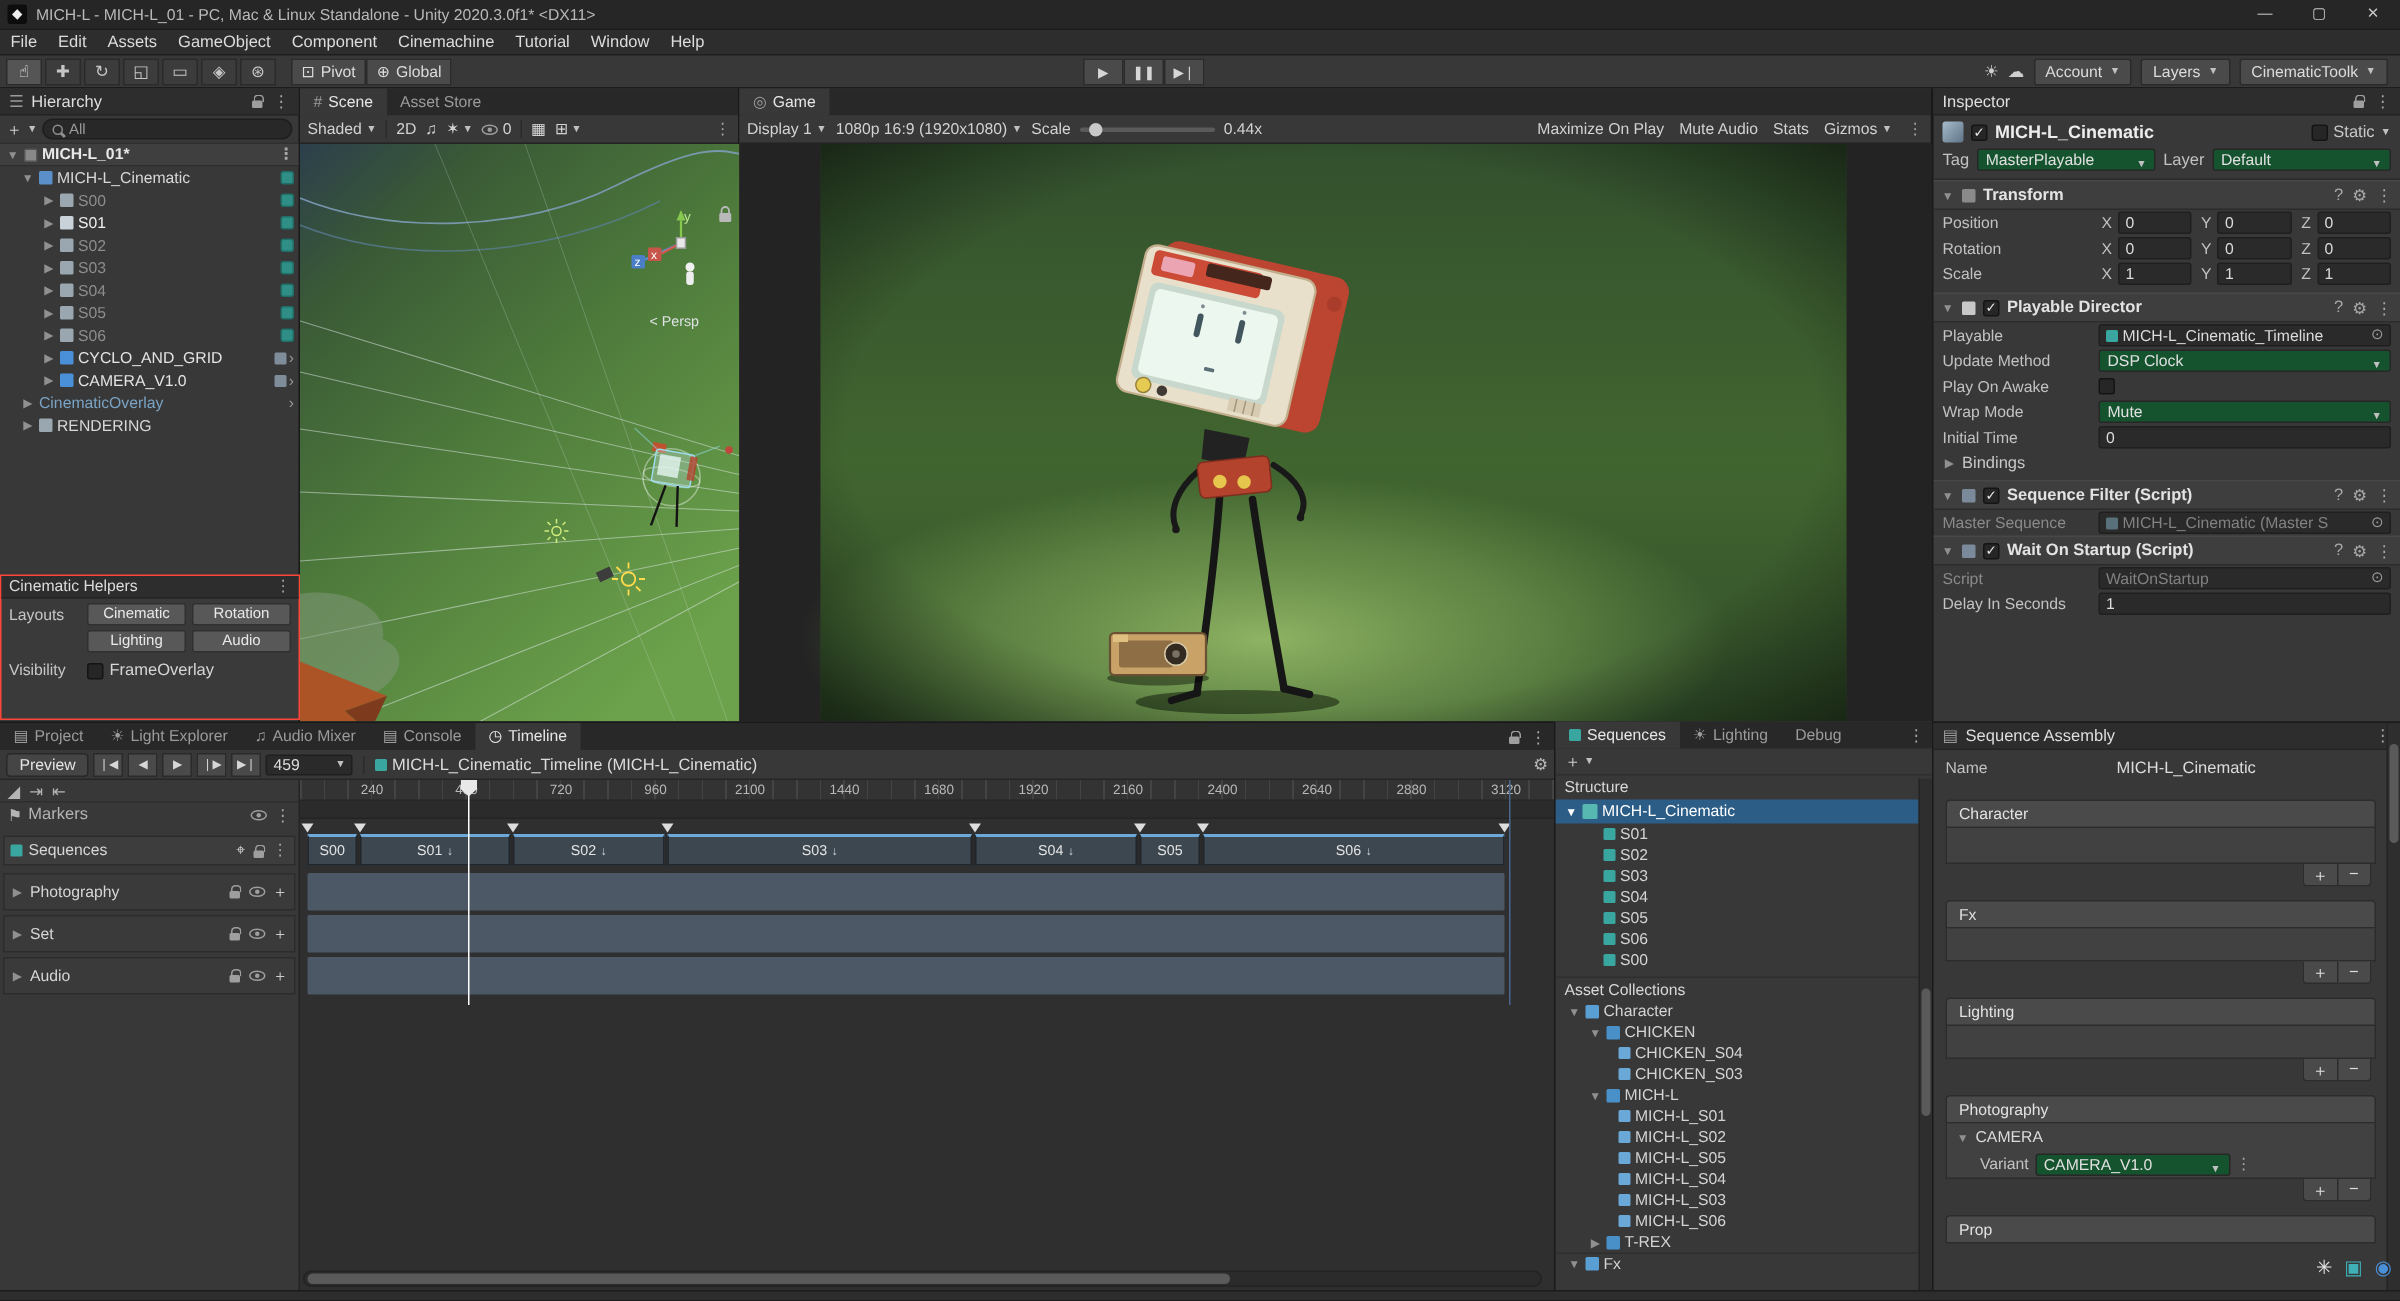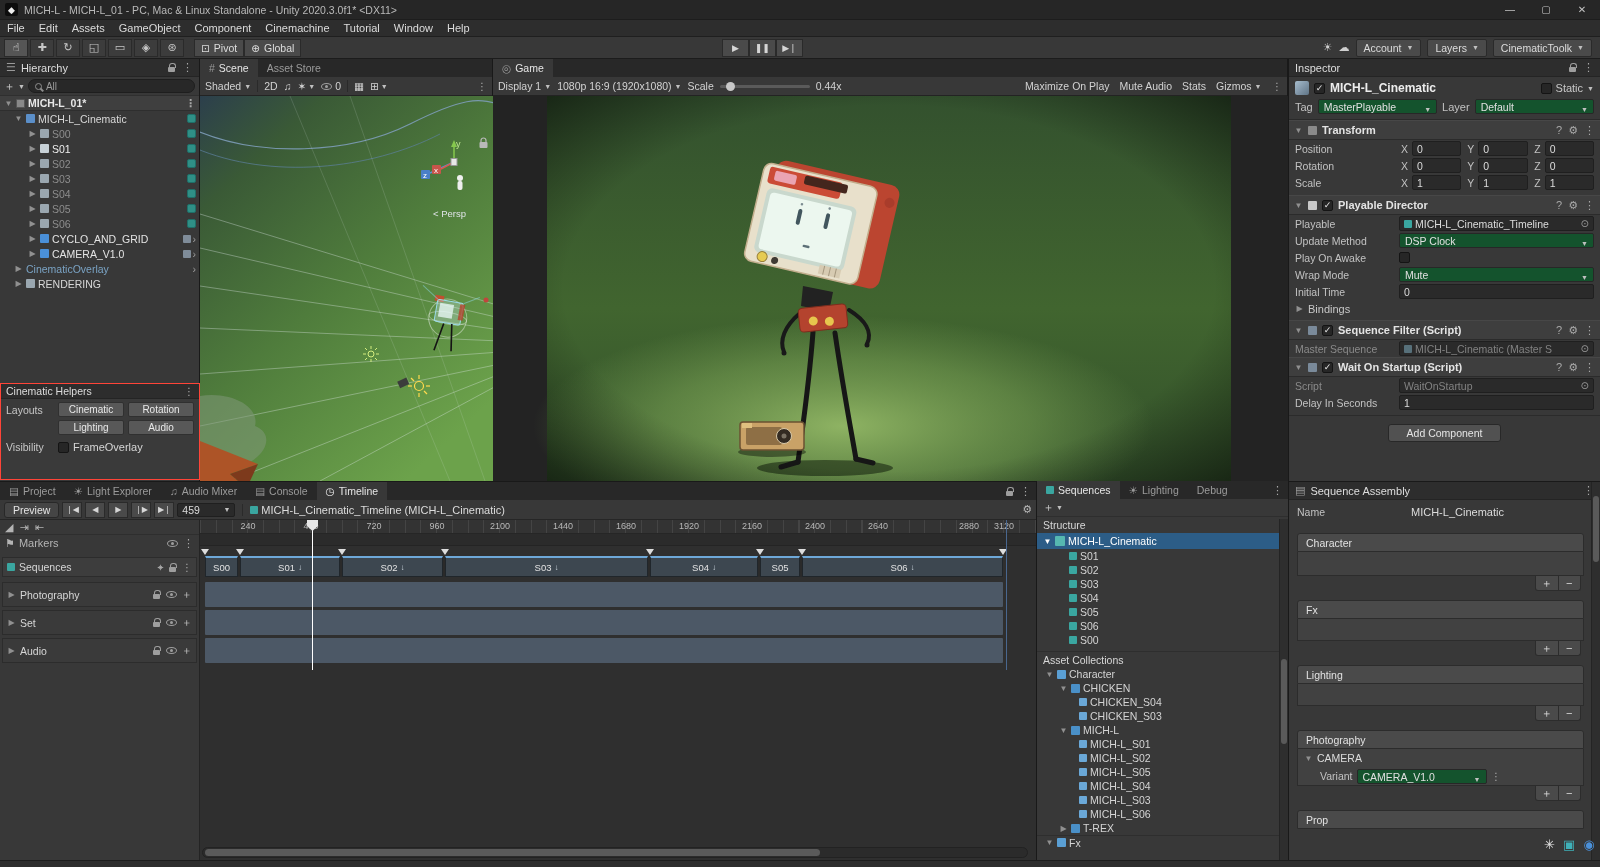--- a/index.html
+++ b/index.html
@@ -732,23 +732,20 @@
         <span class="picker">⊙</span>
       </span>
   </div>
   <div class="irow">
     <span class="ilabel">Delay In Seconds</span>
     <span class="field">
         <span class="val">1</span>
       </span>
   </div>
 
-  <div class="flex" style="justify-content:center;padding:8px 0;border-top:1px solid #2b2b2b;margin-top:4px">
-    <span class="btn" style="height:18px;padding:0 18px">Add Component</span>
-  </div>
 </div>
 
 <div id="timeline" class="panel">
   <div class="tabbar">
     <span class="tab">
         <span>▤</span>
         <span>Project</span>
       </span>
     <span class="tab">
         <span>☀</span>
@@ -845,21 +842,21 @@
         <span class="rlab" style="left:111px">480</span>
         <span class="rlab" style="left:174px">720</span>
         <span class="rlab" style="left:237px">960</span>
         <span class="rlab" style="left:300px">2100</span>
         <span class="rlab" style="left:363px">1440</span>
         <span class="rlab" style="left:426px">1680</span>
         <span class="rlab" style="left:489px">1920</span>
         <span class="rlab" style="left:552px">2160</span>
         <span class="rlab" style="left:615px">2400</span>
         <span class="rlab" style="left:678px">2640</span>
-        <span class="rlab" style="left:769px">2880</span>
+        <span class="rlab" style="left:741px">2880</span>
         <span class="rlab" style="left:804px">3120</span>
       </div>
       <div class="mstrip"></div>
       <div class="bmark" style="left:1px"></div>
         <div class="bmark" style="left:36px"></div>
       <div class="bmark" style="left:138px"></div>
         <div class="bmark" style="left:241px"></div>
       <div class="bmark" style="left:446px"></div>
         <div class="bmark" style="left:556px"></div>
       <div class="bmark" style="left:598px"></div>

